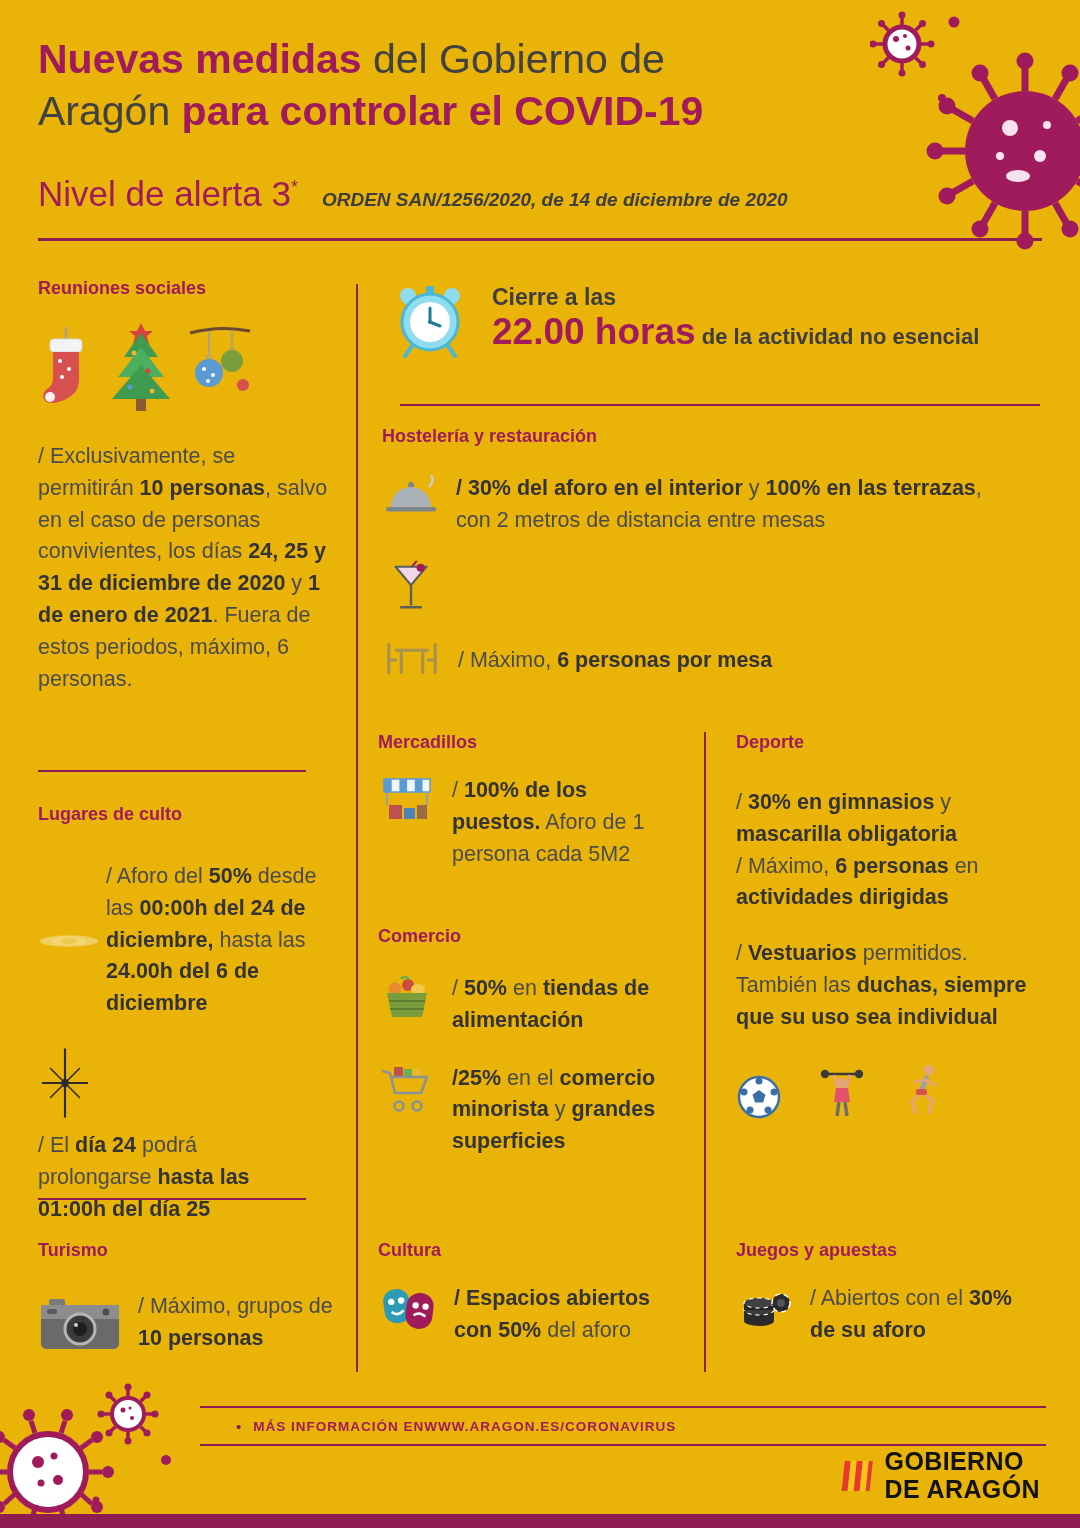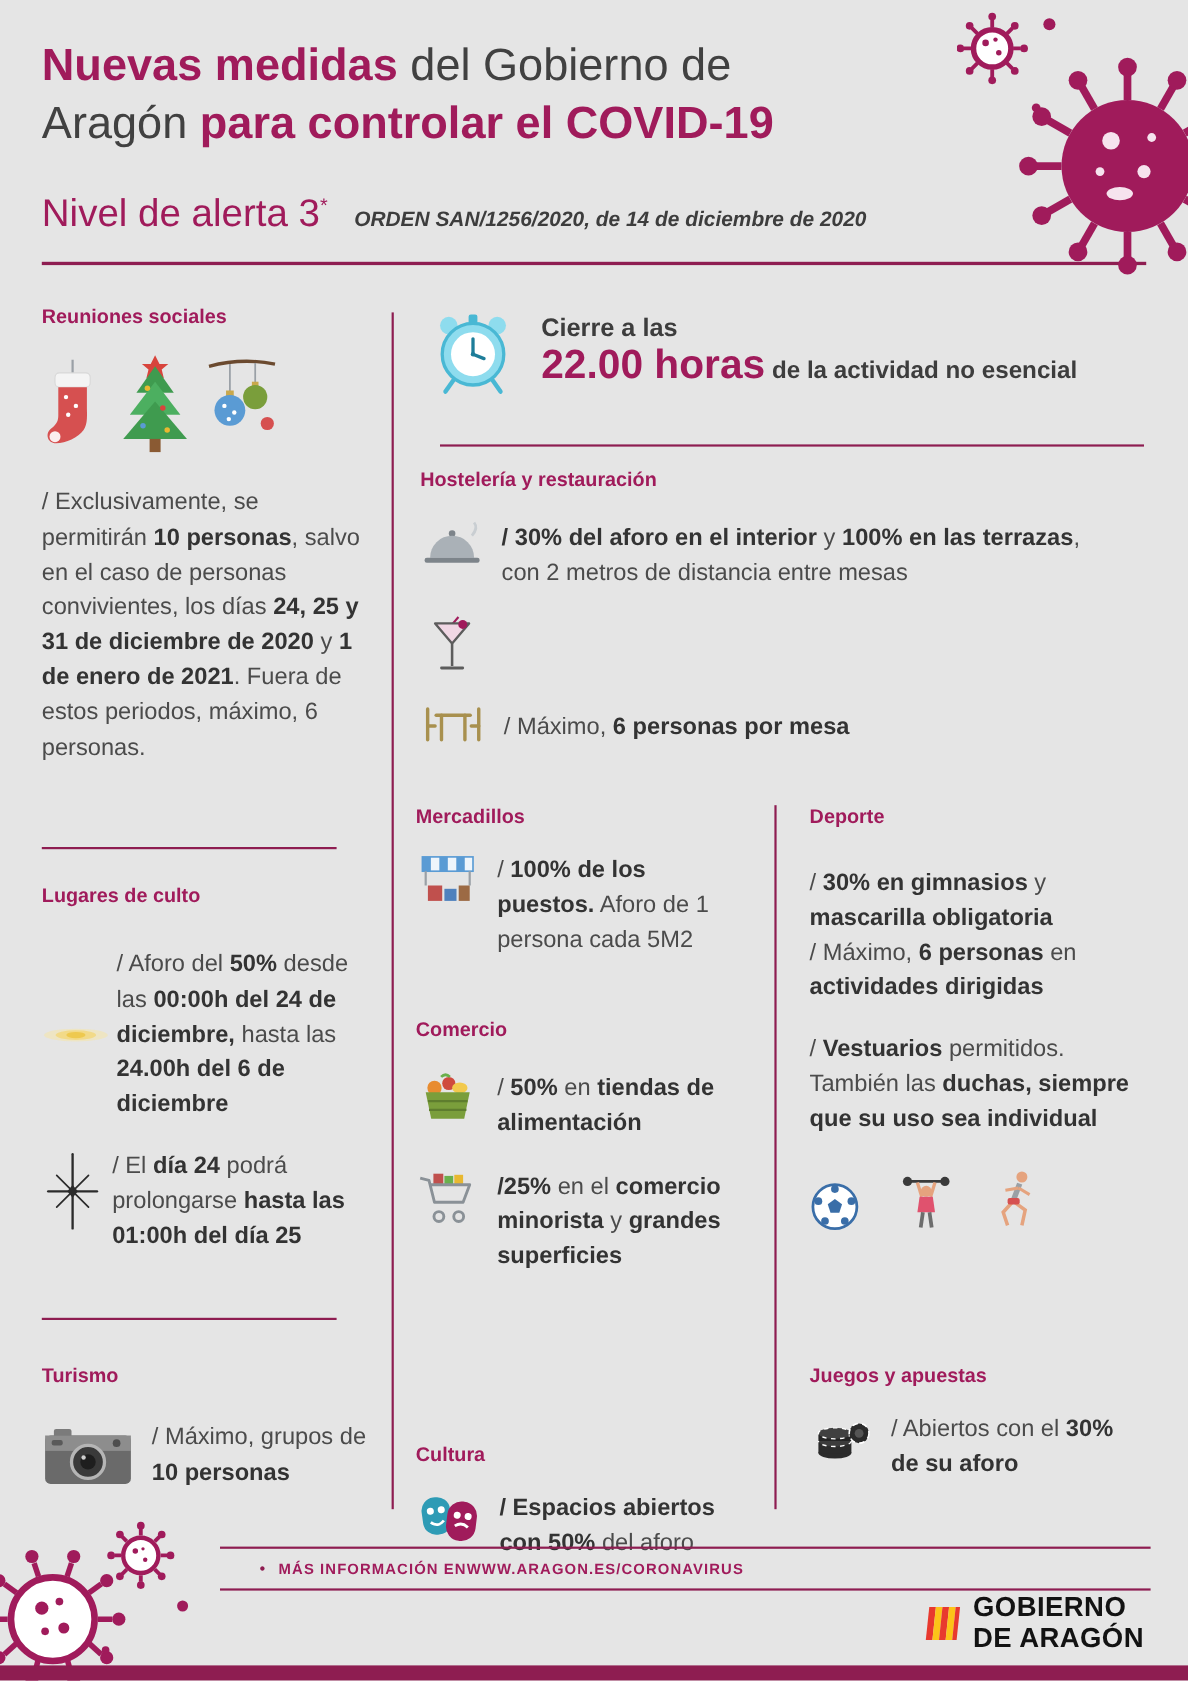--- a/index.html
+++ b/index.html
@@ -4,21 +4,21 @@
 <style>
   :root{
     --accent:#a01b5b;
     --rule:#8e1d51;
     --text:#4b4b4b;
     --textb:#333333;
   }
   *{box-sizing:border-box;}
   html,body{margin:0;padding:0;}
   body{font-family:"Liberation Sans", sans-serif; background:#ffffff;}
-  .page{position:relative;width:1080px;height:1528px;background:#e5e5e5;overflow:hidden;}
+  .page{position:relative;width:1080px;height:1528px;background:#eab308;overflow:hidden;}
 
   .title{position:absolute;left:38px;top:34px;font-size:41px;line-height:1.26;color:#414141;font-weight:400;}
   .acc{color:var(--accent);font-weight:700;}
   .alert-row{position:absolute;left:38px;top:174px;display:flex;align-items:baseline;gap:24px;}
   .alert{font-size:35px;color:var(--accent);font-weight:400;}
   .alert sup{font-size:18px;}
   .order{font-size:19px;font-style:italic;font-weight:700;color:#3d3d3d;}
   .header-rule{position:absolute;left:38px;top:238px;width:1004px;height:3px;background:var(--rule);}
 
   .h{font-size:18px;font-weight:700;color:var(--accent);margin:0;}
@@ -187,21 +187,21 @@
         <svg width="62" height="40" viewBox="0 0 64 40">
           <ellipse cx="32" cy="20" rx="30" ry="6" fill="#f6e6a8" opacity="0.55"></ellipse>
           <ellipse cx="32" cy="20" rx="19" ry="4.5" fill="#f2d779" opacity="0.8"></ellipse>
           <ellipse cx="32" cy="20" rx="9" ry="3" fill="#eec94f"></ellipse>
         </svg>
       </div>
       <p class="tx" style="width:236px;">
         <span>/ Aforo del </span><b>50%</b><span>  desde las </span><b>00:00h del 24 de diciembre,</b><span> hasta las </span><b>24.00h del 6 de diciembre</b>
       </p>
     </div>
-    <div class="item" style="margin-top:24px;gap:8px;">
+    <div class="item" style="margin-top:24px;gap:8px;flex-direction:column;">
       <div class="ic" style="flex-basis:56px;">
         <svg width="54" height="78" viewBox="0 0 56 78">
           <g stroke="#2b2b2b" stroke-linecap="round">
             <line x1="28" y1="4" x2="28" y2="74" stroke-width="2.2"></line>
             <line x1="5" y1="39" x2="51" y2="39" stroke-width="2.2"></line>
             <line x1="13" y1="24" x2="43" y2="54" stroke-width="1.6"></line>
             <line x1="43" y1="24" x2="13" y2="54" stroke-width="1.6"></line>
           </g>
           <polygon points="28,33 33,39 28,45 23,39" fill="#2b2b2b"></polygon>
         </svg>
@@ -355,21 +355,21 @@
           <circle cx="21" cy="43" r="4.5" fill="none" stroke="#8a9197" stroke-width="2.6"></circle>
           <circle cx="39" cy="43" r="4.5" fill="none" stroke="#8a9197" stroke-width="2.6"></circle>
         </svg>
       </div>
       <p class="tx" style="width:238px;">
         <b>/25%</b><span> en el </span><b>comercio minorista</b><span> y </span><b>grandes superficies</b>
       </p>
     </div>
   </div>
 
-  <div class="sec" style="left:378px;top:1312px;width:314px;">
+  <div class="sec" style="left:378px;top:1240px;width:314px;">
     <h2 class="h">Cultura</h2>
     <div class="item">
       <div class="ic">
         <svg width="60" height="50" viewBox="0 0 60 50">
           <g transform="rotate(-8 20 24)">
             <rect x="6" y="6" width="26" height="34" rx="12" fill="#2e9bb5"></rect>
             <circle cx="14" cy="18" r="3.2" fill="#fff"></circle>
               <circle cx="24" cy="18" r="3.2" fill="#fff"></circle>
             <path d="M13 28 q6 6 12 0" stroke="#fff" stroke-width="2.5" fill="none"></path>
           </g>

